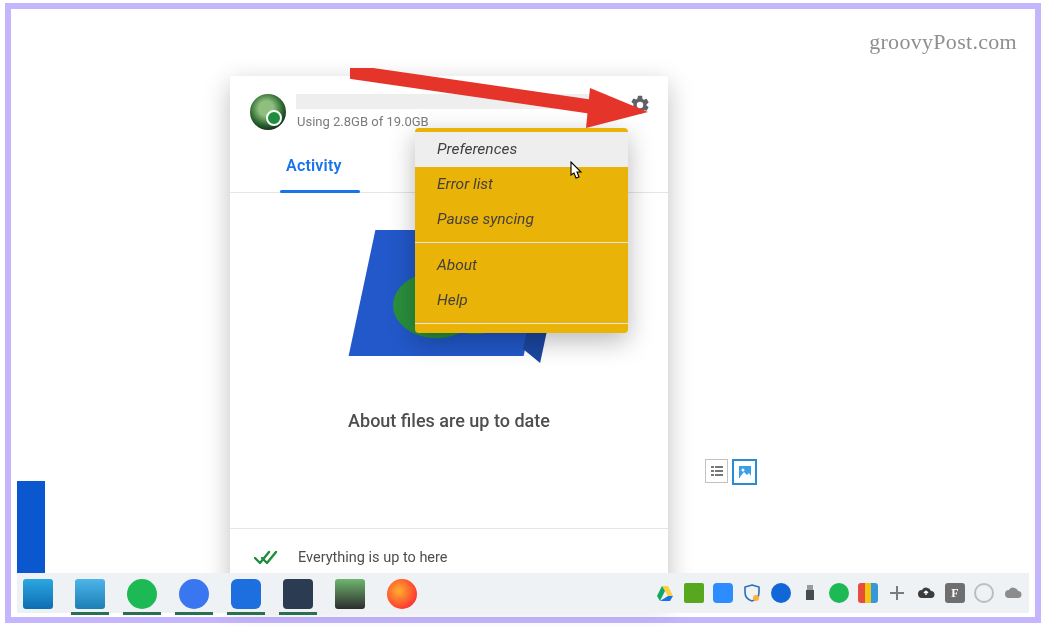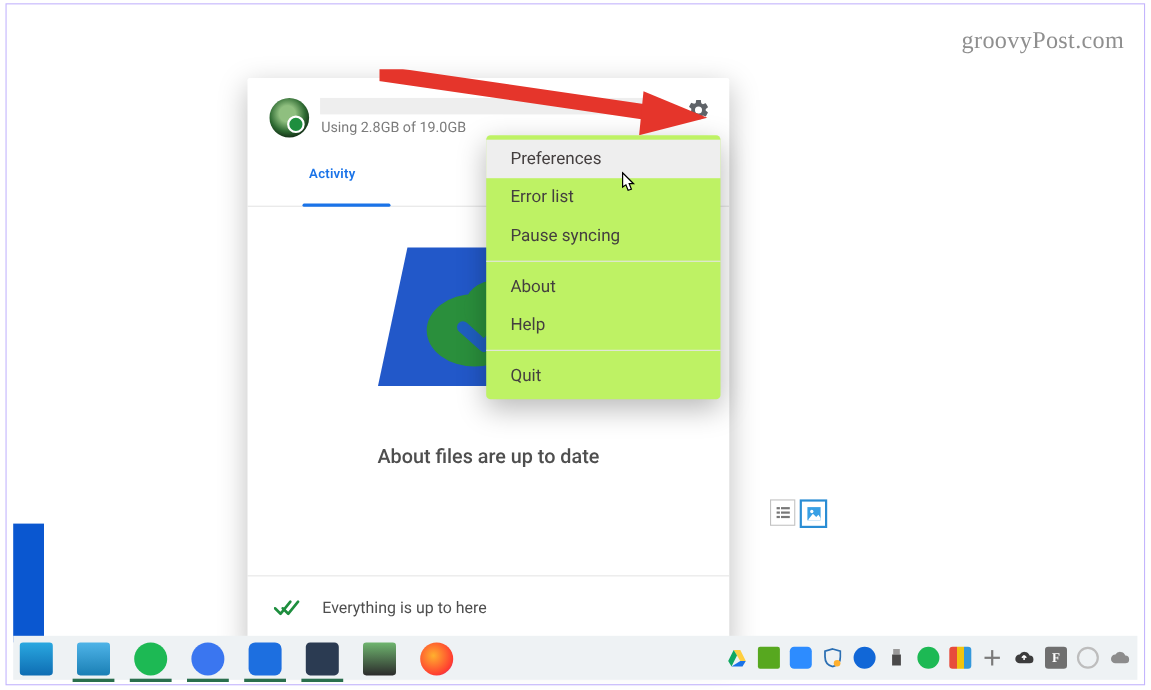--- a/index.html
+++ b/index.html
@@ -1,54 +1,54 @@
 <!DOCTYPE html>
 <html><head>
 <meta charset="utf-8">
 <style>
   html, body { margin:0; padding:0; width:1046px; height:627px; font-family:"Segoe UI","Google Sans",Roboto,Arial,sans-serif; background:#fff; overflow:hidden; }
   .stage { position:relative; width:1046px; height:627px; background:#fff; }
-  .frame { position:absolute; left:5px; top:3px; width:1036px; height:620px; border:1px solid #c4b5fd; box-sizing:border-box; background:#fff; }
+  .frame { position:absolute; left:5px; top:3px; width:1036px; height:620px; border:6px solid #c4b5fd; box-sizing:border-box; background:#fff; }
 
   .watermark { position:absolute; right:18px; top:20px; font-family:Georgia,"Times New Roman",serif; font-size:22px; color:#8f8f8f; letter-spacing:.3px; }
 
   
   .popup { position:absolute; left:219px; top:67px; width:438px; height:520px; background:#fff;
            box-shadow:0 8px 26px rgba(0,0,0,.25); border-radius:2px; }
   .popup .acct { position:relative; height:72px; }
   .popup .avatar { position:absolute; left:20px; top:18px; width:36px; height:36px; border-radius:50%;
                    background:radial-gradient(circle at 45% 40%, #8fbf7f 25%, #2e6a32 55%, #07130a 85%); overflow:hidden; }
   .popup .avatar::after{content:"";position:absolute;right:4px;bottom:4px;width:12px;height:12px;border-radius:50%;background:#1e8e3e;border:2px solid #fff;}
   .popup .email-strip { position:absolute; left:66px; top:18px; width:310px; height:15px; background:#eeeeee; }
   .popup .storage { position:absolute; left:67px; top:38px; font-size:13px; color:#7b7b7b; }
   .popup .gear { position:absolute; right:17px; top:18px; width:22px; height:22px; cursor:pointer; }
 
   .popup .tab-strip { position:relative; height:44px; border-bottom:1px solid #e5e5e5; }
-  .popup .tab { position:absolute; top:8px; font-size:12px; letter-spacing:.2px; cursor:pointer; }
+  .popup .tab { position:absolute; top:8px; font-size:16px; letter-spacing:.2px; cursor:pointer; }
   .popup .tab.activity { left:56px; color:#1a73e8; font-weight:600; }
   .popup .tab.notifs { left:246px; color:#5f6368; font-weight:500; }
   .popup .tab-ind { position:absolute; left:50px; bottom:-1px; width:80px; height:3px; background:#1a73e8; border-radius:2px; }
 
   .popup .illus { position:absolute; left:132px; top:154px; width:200px; height:150px; }
   .popup .illus .panel { position:absolute; left:0; top:0; width:175px; height:126px; background:#2258c9;
                          transform:skew(-12deg,0); }
   .popup .illus .panel::after{content:"";position:absolute;right:-18px;top:0;width:20px;height:126px;background:#1c47a1;transform:skewY(35deg);transform-origin:top;}
   .popup .illus .cloud { position:absolute; left:20px; top:22px; width:138px; height:92px; }
   .popup .illus .cloud svg{width:100%;height:100%;}
 
   .popup .h1 { position:absolute; left:0; right:0; top:334px; text-align:center; font-size:18px; color:#4e4e4e; font-weight:500; }
   .popup .sub { position:absolute; left:0; right:0; top:362px; text-align:center; font-size:14px; color:#7c7c7c; }
 
   .popup .status-row { position:absolute; left:0; right:0; bottom:10px; height:58px; border-top:1px solid #e5e5e5; display:flex; align-items:center; padding:0 24px; box-sizing:border-box; }
   .popup .status-row .ck { margin-right:20px; display:inline-flex; }
   .popup .status-row .txt { font-size:14.5px; color:#4e4e4e; }
 
   
-  .menu { position:absolute; left:436px; top:119px; width:213px; background:#bef264; border-radius:4px;
-          box-shadow:0 8px 26px rgba(0,0,0,.28); padding:4px 0; z-index:5; }
+  .menu { position:absolute; left:404px; top:119px; width:213px; background:#eab308; border-radius:4px;
+          box-shadow:0 8px 26px rgba(0,0,0,.28); padding:4px 0; z-index:5;font-style:italic; }
   .menu .mi { height:35px; line-height:35px; padding:0 22px; font-size:15.5px; color:#443f3f; cursor:pointer; }
   .menu .mi.hover { background:#eeeeee; }
   .menu .div { height:1px; background:#e5e5e5; margin:5px 0; }
   .cursor-ptr { position:absolute; left:555px; top:152px; width:18px; height:22px; z-index:8; pointer-events:none; }
 
   
   .arrow { position:absolute; left:339px; top:59px; width:300px; height:60px; z-index:7; pointer-events:none; }
 
   
   .viewbtns { position:absolute; left:694px; top:450px; width:52px; height:26px; display:flex; gap:4px; }
@@ -126,21 +126,20 @@
     </div>
 
     <div class="menu">
       <div class="mi hover">Preferences</div>
       <div class="mi">Error list</div>
       <div class="mi">Pause syncing</div>
       <div class="div"></div>
       <div class="mi">About</div>
       <div class="mi">Help</div>
       <div class="div"></div>
-      <div class="mi">Quit</div>
     </div>
 
     <div class="cursor-ptr">
       <svg viewBox="0 0 18 22">
           <path d="M5 1v13l3-2 2 5 3-1-2-5h4z" fill="#fff" stroke="#000" stroke-width="1.1"></path>
         </svg>
     </div>
 
     <div class="arrow">
       <svg viewBox="0 0 300 60">

